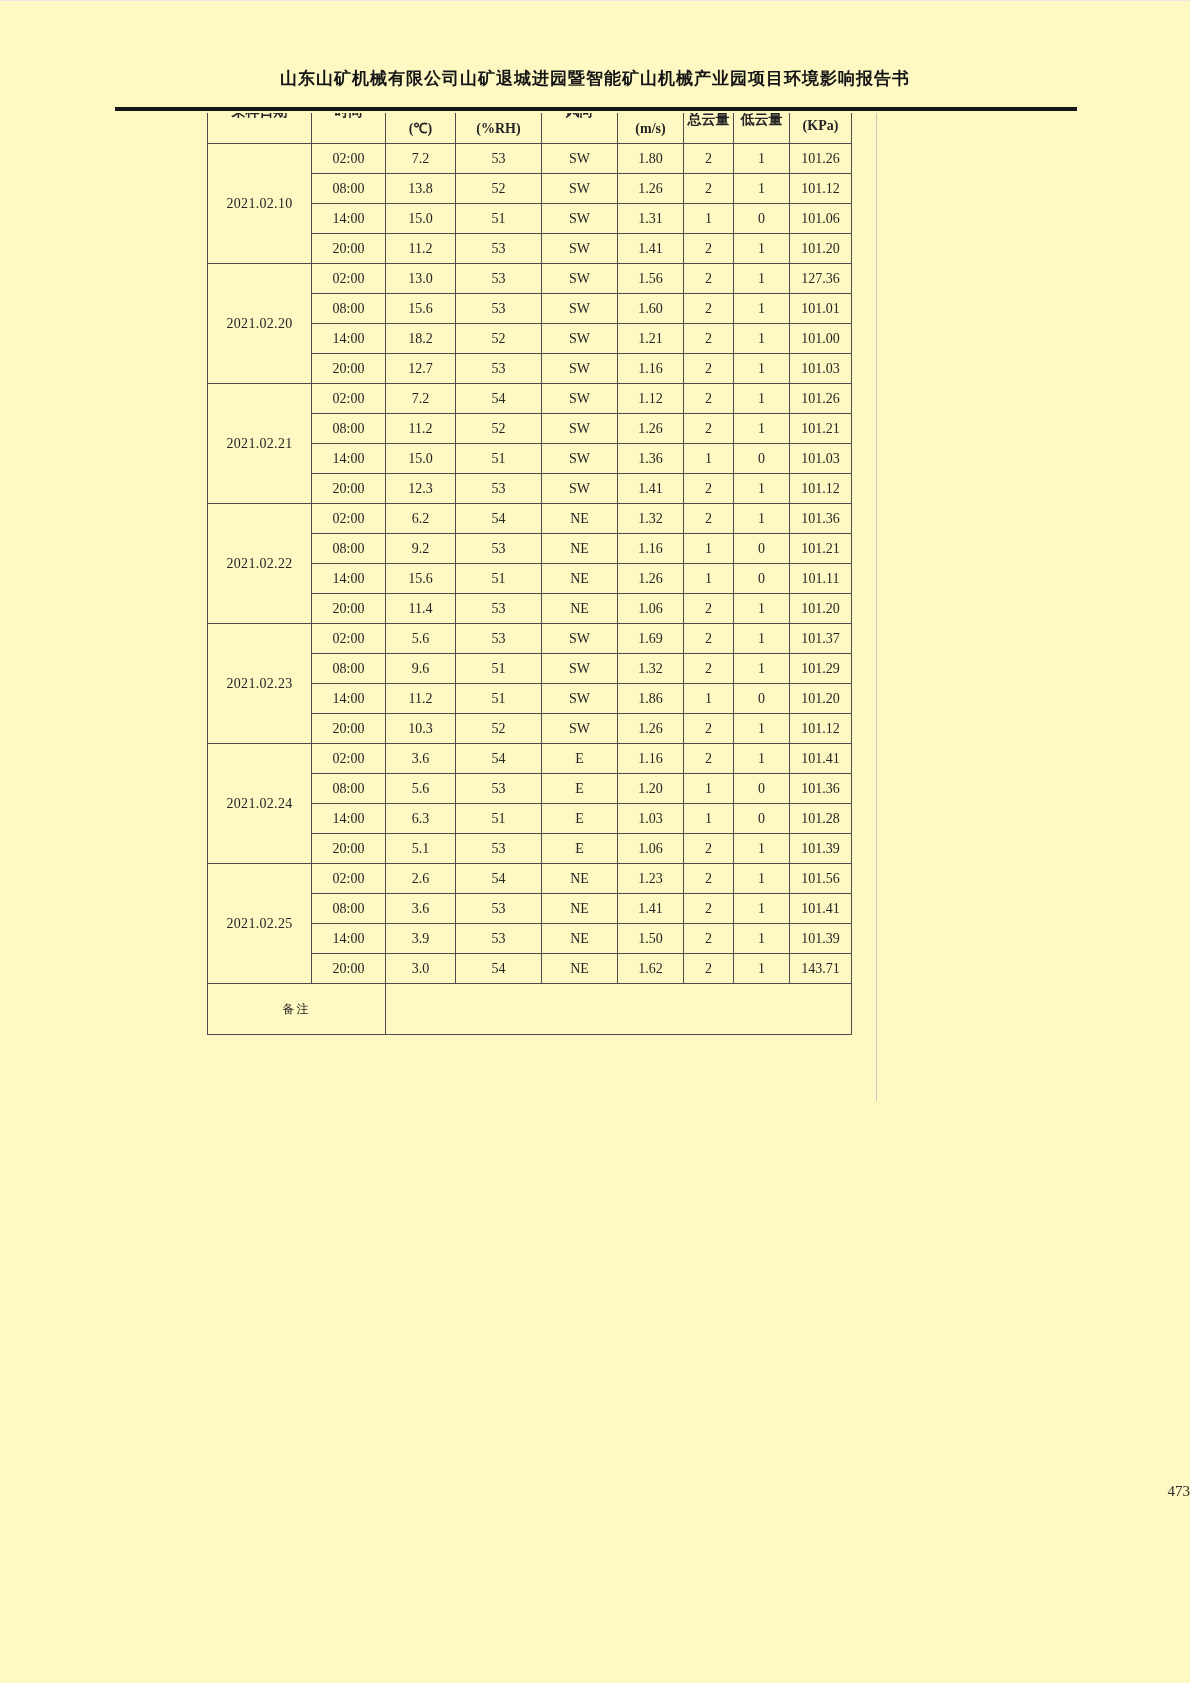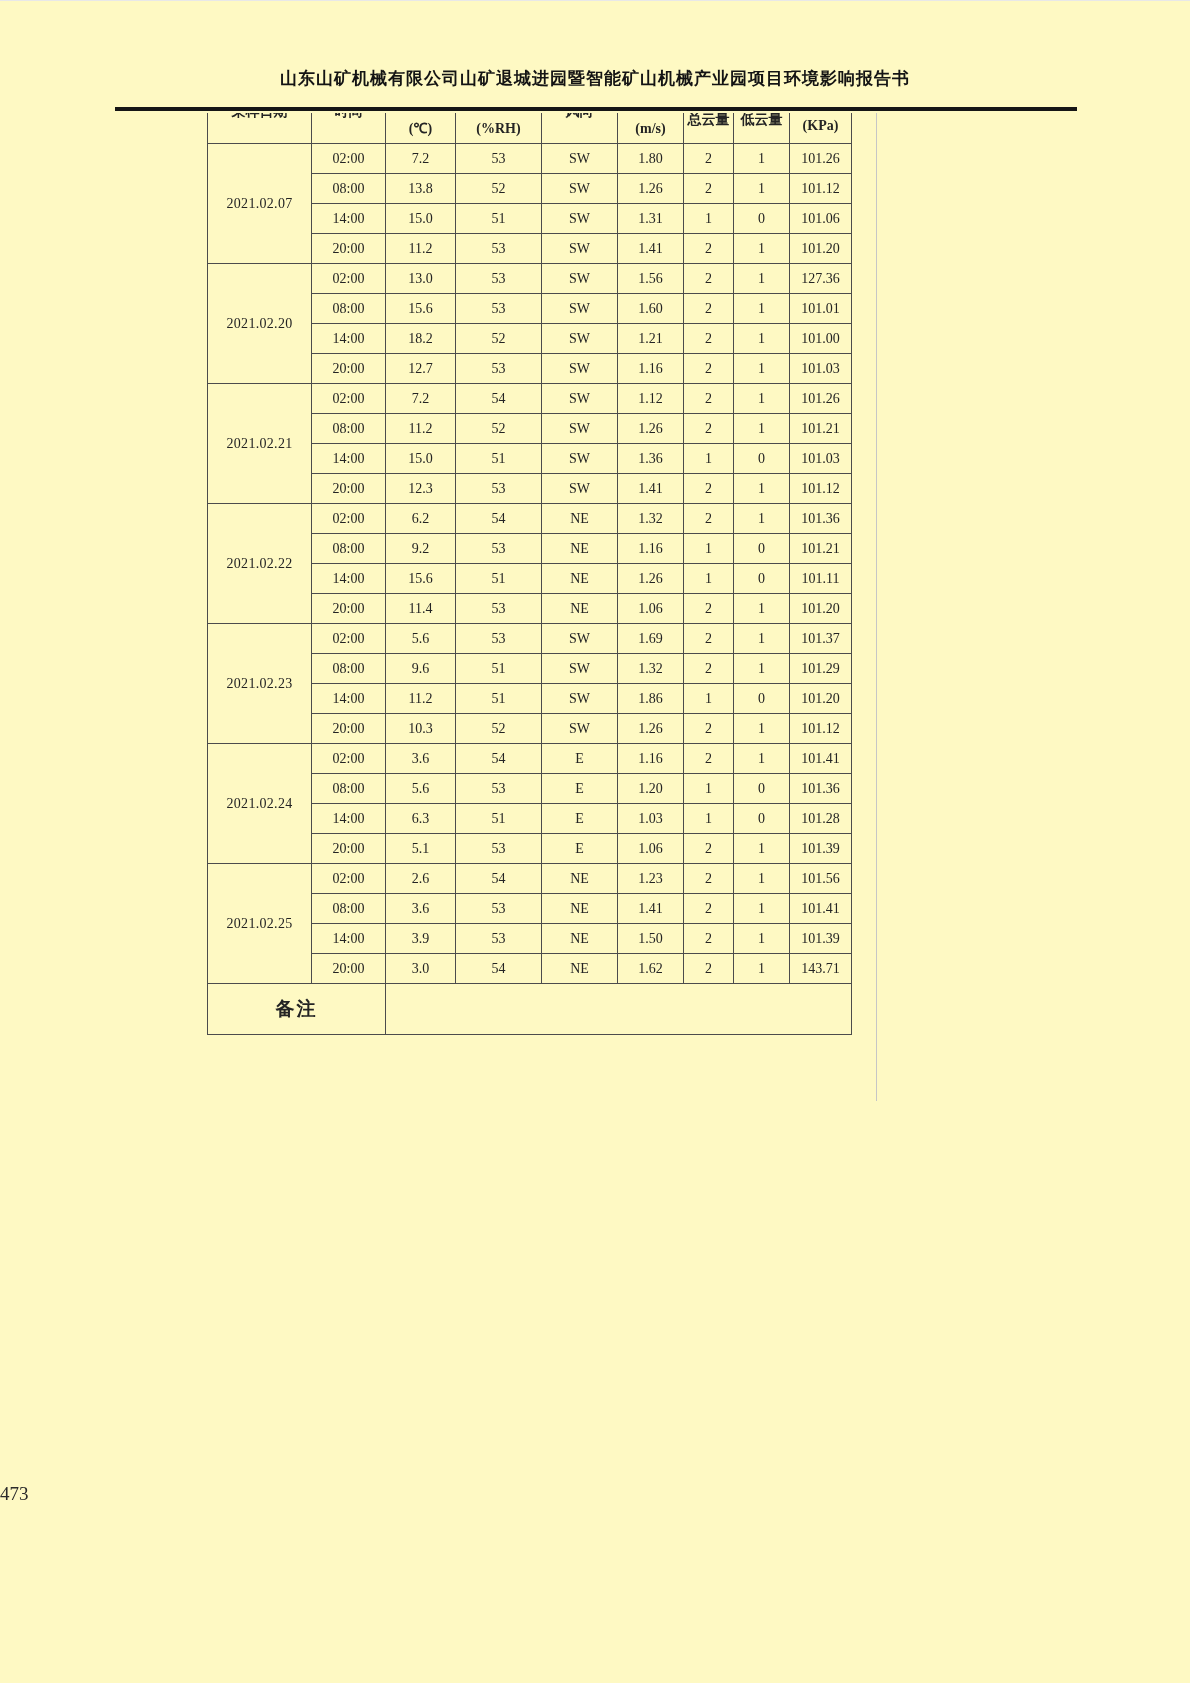--- a/index.html
+++ b/index.html
@@ -29,28 +29,28 @@
   .hw { height:30px; overflow:hidden; display:block; }
   .hw span { display:block; line-height:20px; white-space:nowrap; }
   .cut .hw span { margin-top:-11px; }      
   .mid .hw span { margin-top:6px; }        
   .slight .hw span { margin-top:-3px; }    
   .kpa .frag { margin-top:-17px; }         
   .kpa .unit { margin-top:1px; line-height:18px; }
   .met tbody td { height:29px; }
   .met td.date-cell { font-size:14px; letter-spacing:0.3px; }
   .met tfoot td { height:50px; }
-  .met td.remark-label { font-size:19px; letter-spacing:2px;font-weight:bold; }
+  .met td.remark-label { font-size:12px; letter-spacing:2px; }
   .scan-artifact {
     position:absolute; left:876px; top:112px; width:1px; height:988px;
     background:#c6c6c6;
   }
   .page-num {
     position:absolute; top:1482px; left:0; width:100%;
-    text-align:left; font-size:19px; color:#2a2a2a;
+    text-align:right; font-size:15px; color:#2a2a2a;
   }
 </style>
 </head>
 <body>
 
 <div class="page">
 
   <div class="doc-title">山东山矿机械有限公司山矿退城进园暨智能矿山机械产业园项目环境影响报告书</div>
 
   <div class="head-rule"></div>
@@ -112,21 +112,21 @@
         <th class="kpa">
           <div class="hw">
             <span class="frag">气压</span>
             <span class="unit">(KPa)</span>
           </div>
           </th>
       </tr>
     </thead>
     <tbody>
         <tr>
-          <td rowspan="4" class="date-cell">2021.02.07</td>
+          <td rowspan="4" class="date-cell">2021.02.10</td>
           <td>02:00</td>
           <td>7.2</td>
           <td>53</td>
           <td>SW</td>
           <td>1.80</td>
           <td>2</td>
           <td>1</td>
           <td>101.26</td>
         </tr>
         <tr>

